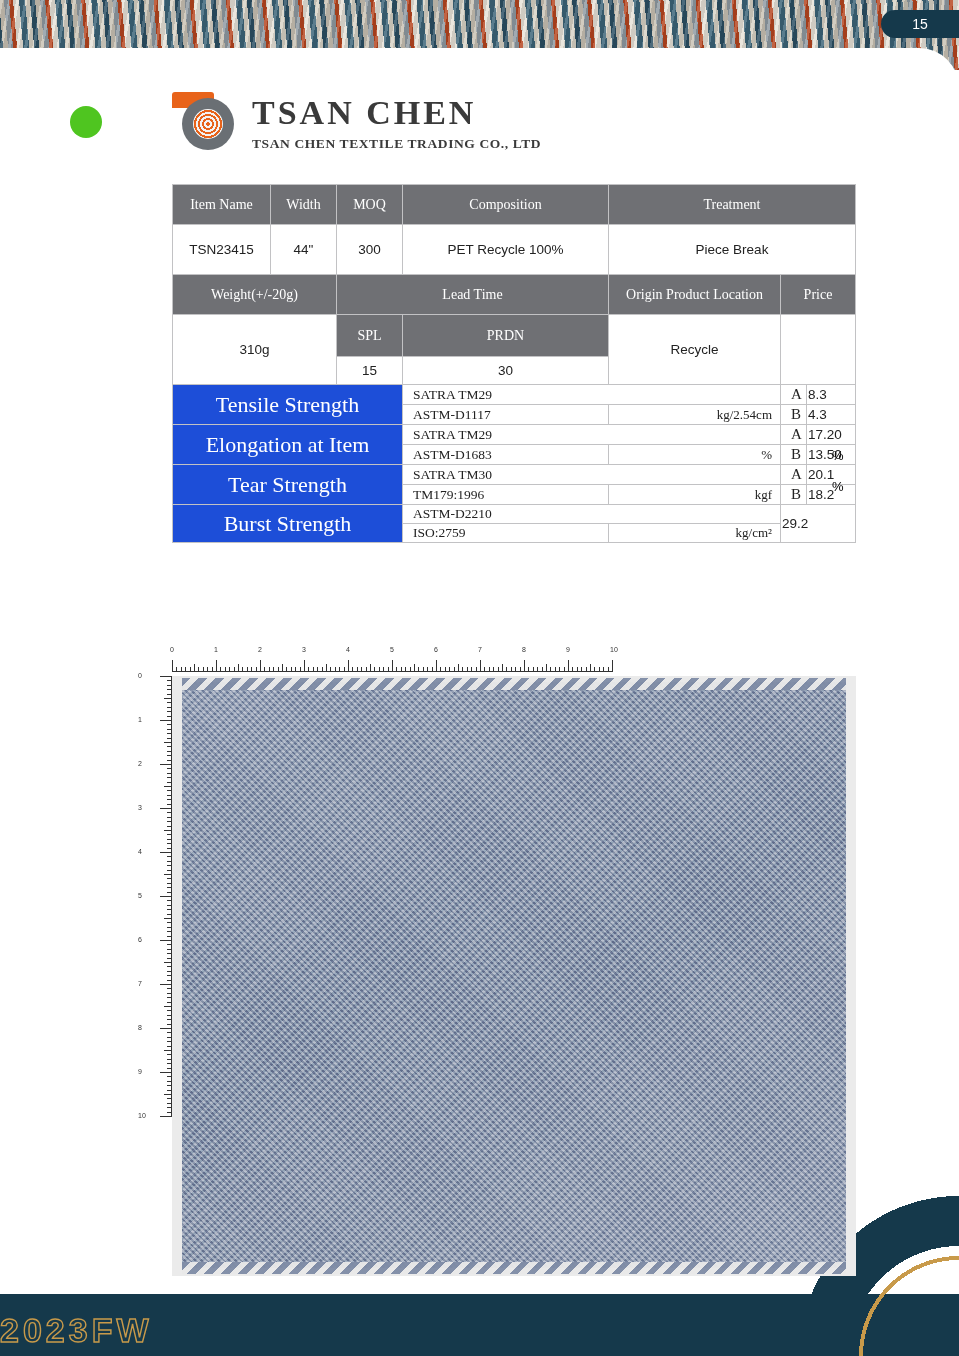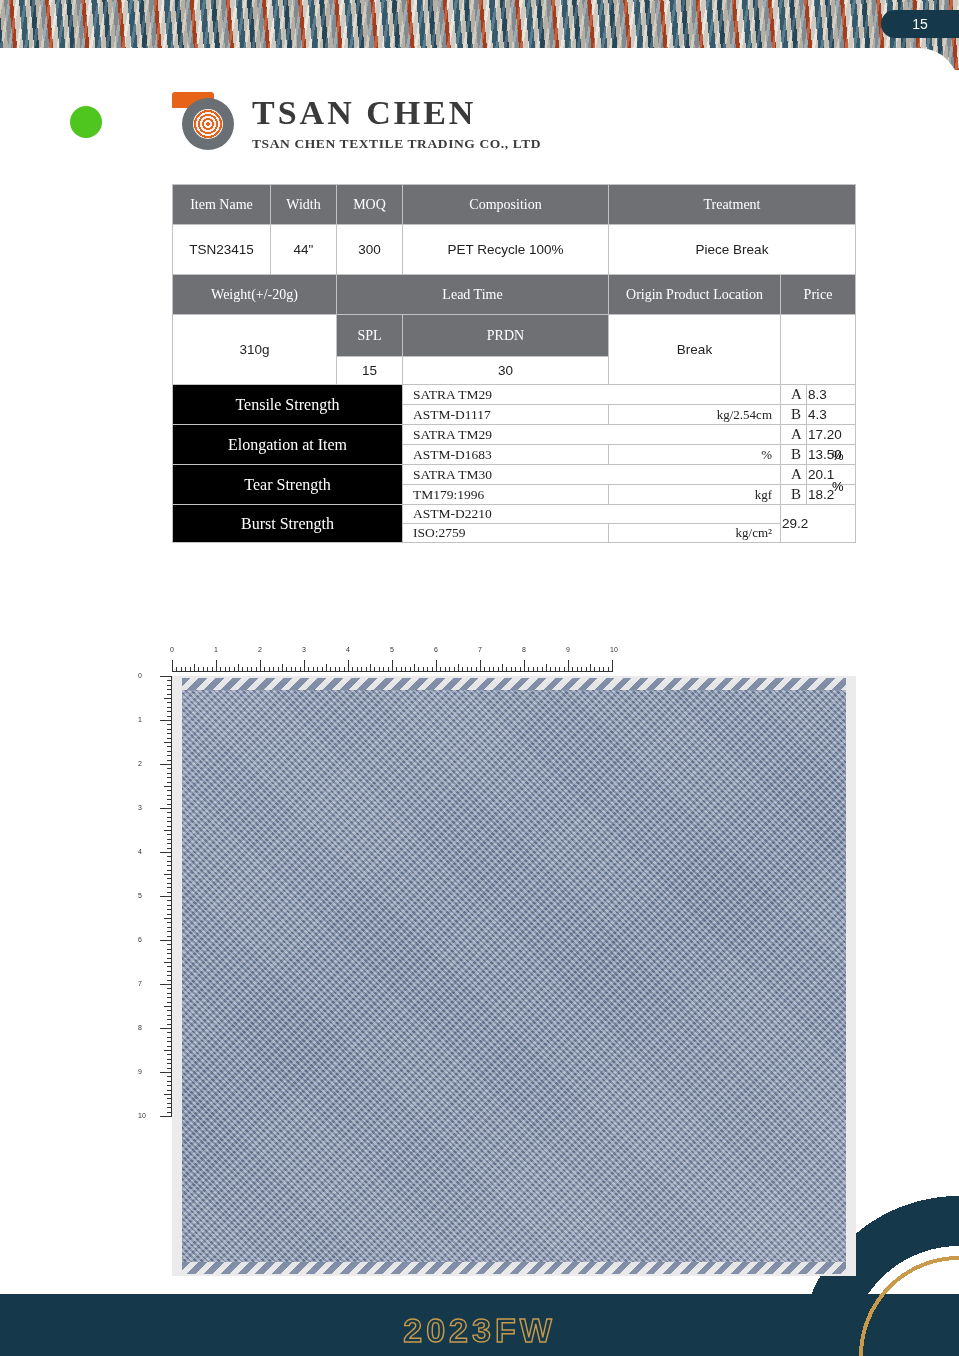--- a/index.html
+++ b/index.html
@@ -94,22 +94,22 @@
   .spec { position:absolute; left:172px; top:184px; width:684px; z-index:8;
           border-collapse:collapse; font-size:13px; color:#222; }
   .spec td, .spec th { border:1px solid #ffffff; }
   .hd { background:#6f7074; color:#ffffff; font-family:"Liberation Serif", serif;
         font-size:14px; text-align:center; height:40px; font-weight:normal; }
   .cell { background:#ffffff; text-align:center; height:50px; font-size:13.5px; }
 
   table.spec { border:1px solid #b9b9bb; }
   .spec td { border:1px solid #c2c2c4; }
 
-  .lbl { background:#000000; color:#fff; font-family:"Liberation Serif", serif;
-         font-size:16px; text-align:center; }
+  .lbl { background:#1d4ed8; color:#fff; font-family:"Liberation Serif", serif;
+         font-size:22px; text-align:center; }
   .std { text-align:left; padding-left:10px; font-family:"Liberation Serif", serif; font-size:13.5px; }
   .unit { text-align:right; padding-right:8px; font-family:"Liberation Serif", serif; font-size:13px; }
   .ab { width:26px; text-align:left; padding-left:10px; font-family:"Liberation Serif", serif; font-size:15px; }
   .val { text-align:left; font-size:13.5px; }
 
   
   .swatch-wrap{ position:absolute; left:172px; top:676px; width:684px; height:600px; z-index:8; }
   .swatch-bg{ position:absolute; inset:0; background:#ebebeb; }
   .fabric{
     position:absolute; left:10px; top:6px; width:664px; height:586px;
@@ -149,21 +149,21 @@
     background:#15394b; z-index:6;
   }
   .bottom-curve{
     position:absolute; right:0; bottom:0; width:170px; height:160px; z-index:7;
     border-bottom-right-radius:0;
     background:
       radial-gradient(circle at 170px 160px, transparent 96px, #c89a4a 96px, #c89a4a 100px, transparent 100px),
       radial-gradient(circle at 170px 160px, transparent 110px, #15394b 110px, #15394b 160px, transparent 160px);
   }
   .season{
-    position:absolute; left:0; bottom:6px; width:959px; text-align:center;
+    position:absolute; left:0; bottom:6px; width:959px; 
     font-family:"Liberation Sans", sans-serif; font-weight:bold;
     font-size:34px; letter-spacing:4px; color:#15394b; z-index:9;
     -webkit-text-stroke:1.4px #c89a4a;
   }
 </style>
 </head>
 <body>
 
 <div class="top-band"></div>
 <div class="sheet-top"></div>
@@ -200,21 +200,21 @@
   <tr>
     <td class="hd" colspan="2">Weight(+/-20g)</td>
     <td class="hd" colspan="2">Lead Time</td>
     <td class="hd" style="width:172px">Origin Product Location</td>
     <td class="hd" colspan="2" style="width:76px">Price</td>
   </tr>
   <tr>
     <td class="cell" rowspan="2" colspan="2">310g</td>
     <td class="hd" style="height:42px">SPL</td>
     <td class="hd" style="height:26px">PRDN</td>
-    <td class="cell" rowspan="2">Break</td>
+    <td class="cell" rowspan="2">Recycle</td>
     <td class="cell" rowspan="2" colspan="2"></td>
   </tr>
   <tr>
     <td class="cell" style="height:28px">15</td>
     <td class="cell" style="height:28px">30</td>
   </tr>
 
   <tr>
     <td class="lbl" rowspan="2" colspan="3">Tensile Strength</td>
     <td class="std" colspan="2">SATRA TM29</td>

